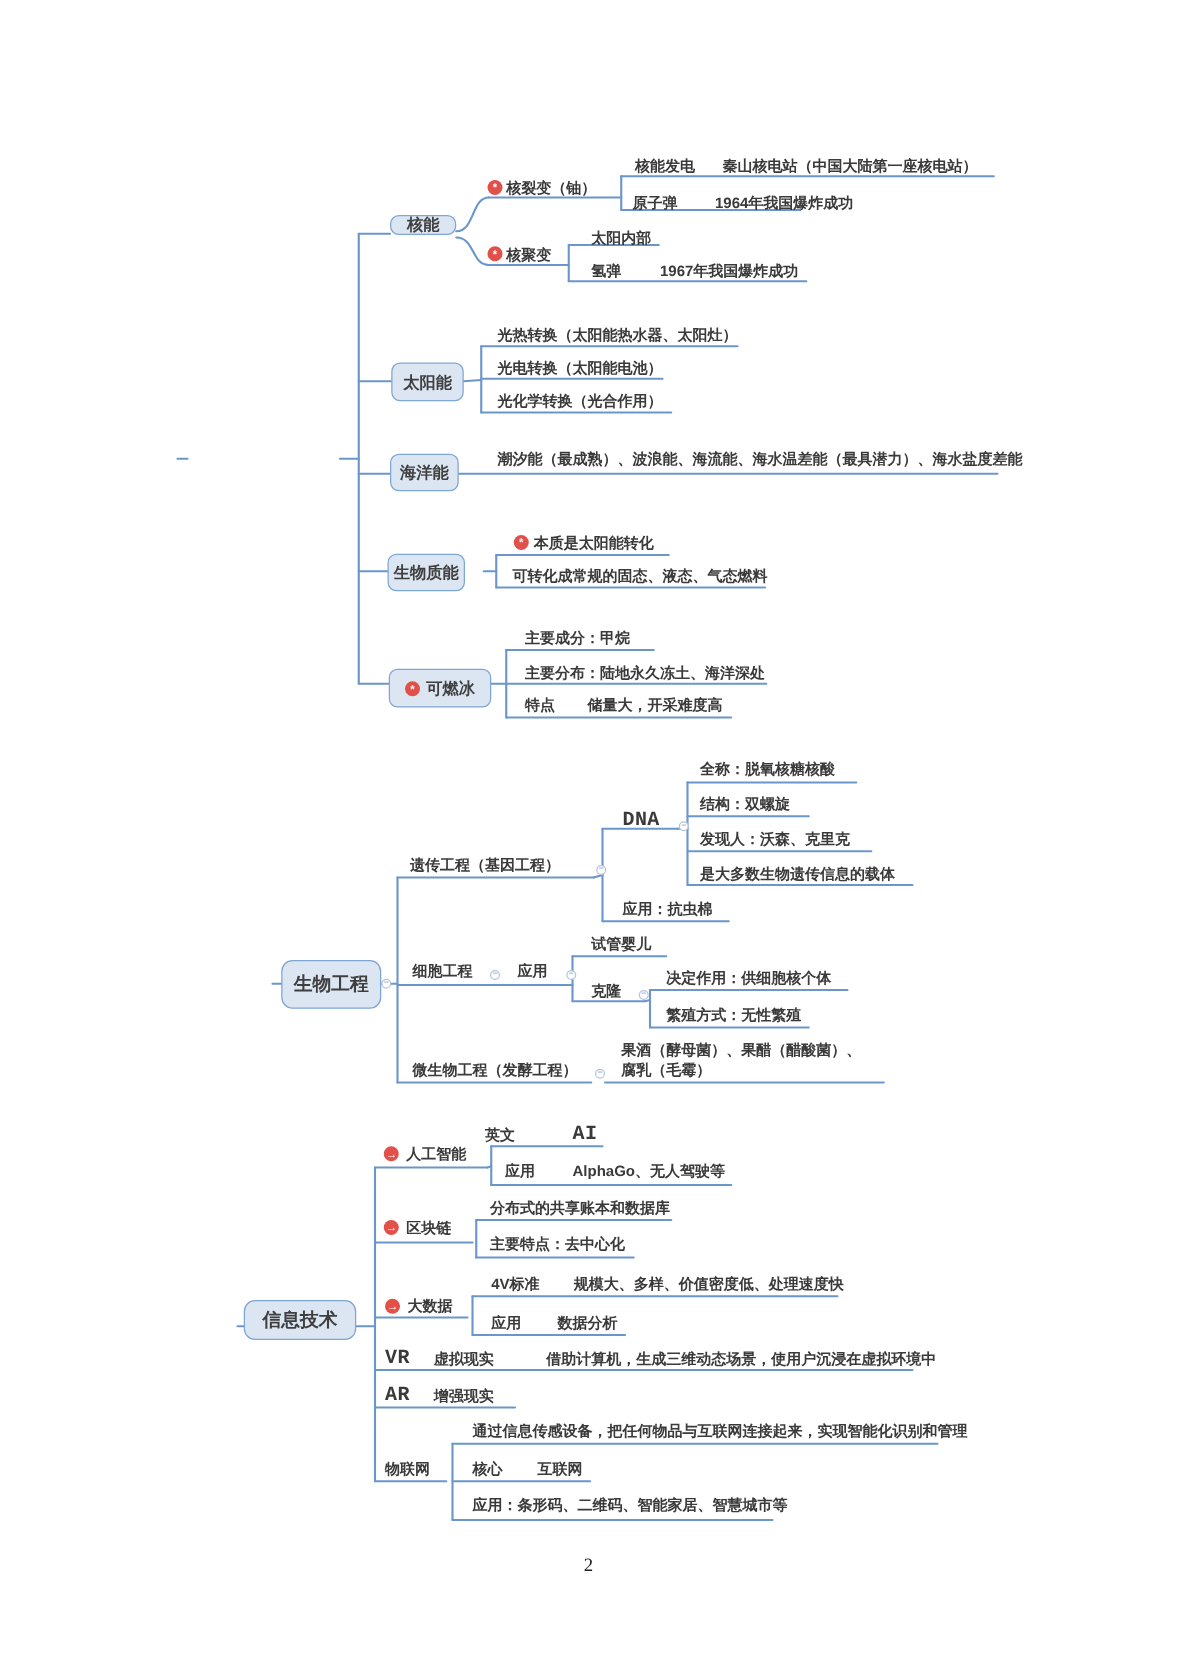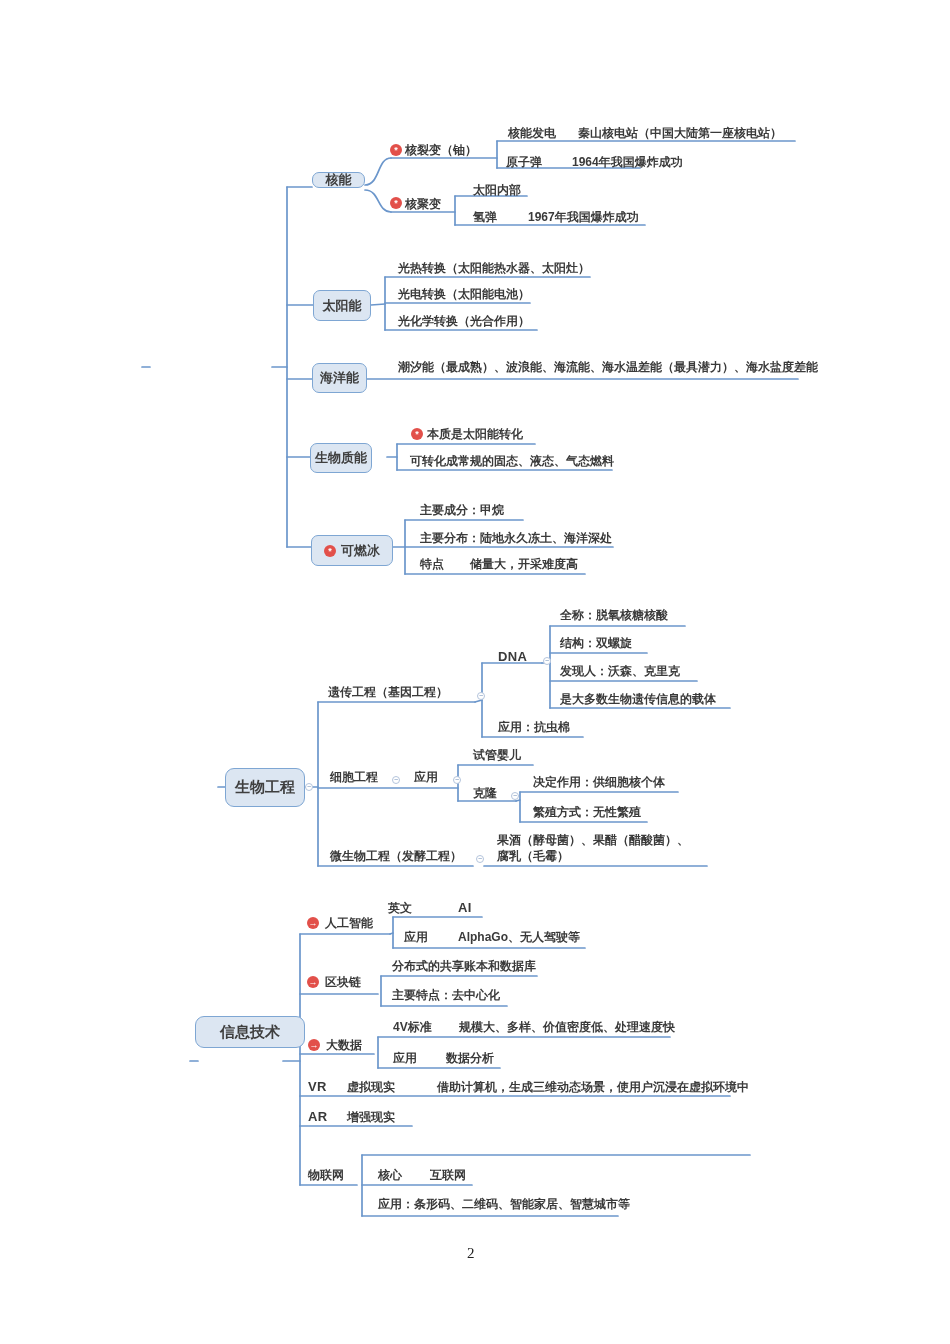--- a/index.html
+++ b/index.html
@@ -5,21 +5,21 @@
   html,body{margin:0;padding:0;background:#ffffff;}
   .page{
     position:relative;width:950px;height:1344px;background:#ffffff;overflow:hidden;
     font-family:"Liberation Sans",sans-serif;
   }
   svg.wires{position:absolute;left:0;top:0;}
   svg.wires path{fill:none;stroke:#6b96cb;stroke-width:1.7;stroke-linecap:round;stroke-linejoin:round;}
   .t{
     position:absolute;white-space:nowrap;font-weight:bold;font-size:12px;color:#3a3a3a;line-height:13px;
   }
-  .t.lat{font-size:13px;letter-spacing:.3px;}
+  .t.lat{font-size:16px;letter-spacing:.3px;font-family:Liberation Mono, monospace;}
   .box{
     position:absolute;background:#dce6f2;border:1.5px solid #7ea6d3;border-radius:7px;
     display:flex;align-items:center;justify-content:center;gap:5px;
     font-weight:bold;font-size:13px;color:#3f3f3f;box-sizing:border-box;
   }
   .box.root{font-size:15px;border-radius:9px;}
   .badge{
     position:absolute;width:12px;height:12px;border-radius:50%;background:#e2504a;
     color:#ffffff;font-size:9px;line-height:12px;text-align:center;font-weight:bold;
   }
@@ -189,21 +189,21 @@
   <span class="t" style="left:473px;top:787px">克隆</span>
   <span class="handle" style="left:511px;top:792px">−</span>
   <span class="t" style="left:533px;top:776px">决定作用：供细胞核个体</span>
   <span class="t" style="left:533px;top:806px">繁殖方式：无性繁殖</span>
 
   <span class="t" style="left:330px;top:850px">微生物工程（发酵工程）</span>
   <span class="handle" style="left:476px;top:855px">−</span>
   <span class="t" style="left:497px;top:834px">果酒（酵母菌）、果醋（醋酸菌）、</span>
   <span class="t" style="left:497px;top:850px">腐乳（毛霉）</span>
 
-  <div class="box root" style="left:195px;top:1016px;width:110px;height:32px">
+  <div class="box root" style="left:195px;top:1040px;width:90px;height:32px">
     <span>信息技术</span>
   </div>
 
   <span class="badge" style="left:307px;top:917px">→</span>
   <span class="t" style="left:325px;top:917px">人工智能</span>
   <span class="t" style="left:388px;top:902px">英文</span>
   <span class="t lat" style="left:458px;top:901px">AI</span>
   <span class="t" style="left:404px;top:931px">应用</span>
   <span class="t" style="left:458px;top:931px">AlphaGo、无人驾驶等</span>
 
@@ -220,18 +220,19 @@
   <span class="t" style="left:446px;top:1052px">数据分析</span>
 
   <span class="t lat" style="left:308px;top:1080px">VR</span>
   <span class="t" style="left:347px;top:1081px">虚拟现实</span>
   <span class="t" style="left:437px;top:1081px">借助计算机，生成三维动态场景，使用户沉浸在虚拟环境中</span>
 
   <span class="t lat" style="left:308px;top:1110px">AR</span>
   <span class="t" style="left:347px;top:1111px">增强现实</span>
 
   <span class="t" style="left:308px;top:1169px">物联网</span>
+  <span class="t" style="left:378px;top:1139px">通过信息传感设备，把任何物品与互联网连接起来，实现智能化识别和管理</span>
   <span class="t" style="left:378px;top:1169px">核心</span>
   <span class="t" style="left:430px;top:1169px">互联网</span>
   <span class="t" style="left:378px;top:1198px">应用：条形码、二维码、智能家居、智慧城市等</span>
 
   <span class="pagenum" style="left:467px;top:1245px">2</span>
 </div>
 
 </body></html>

